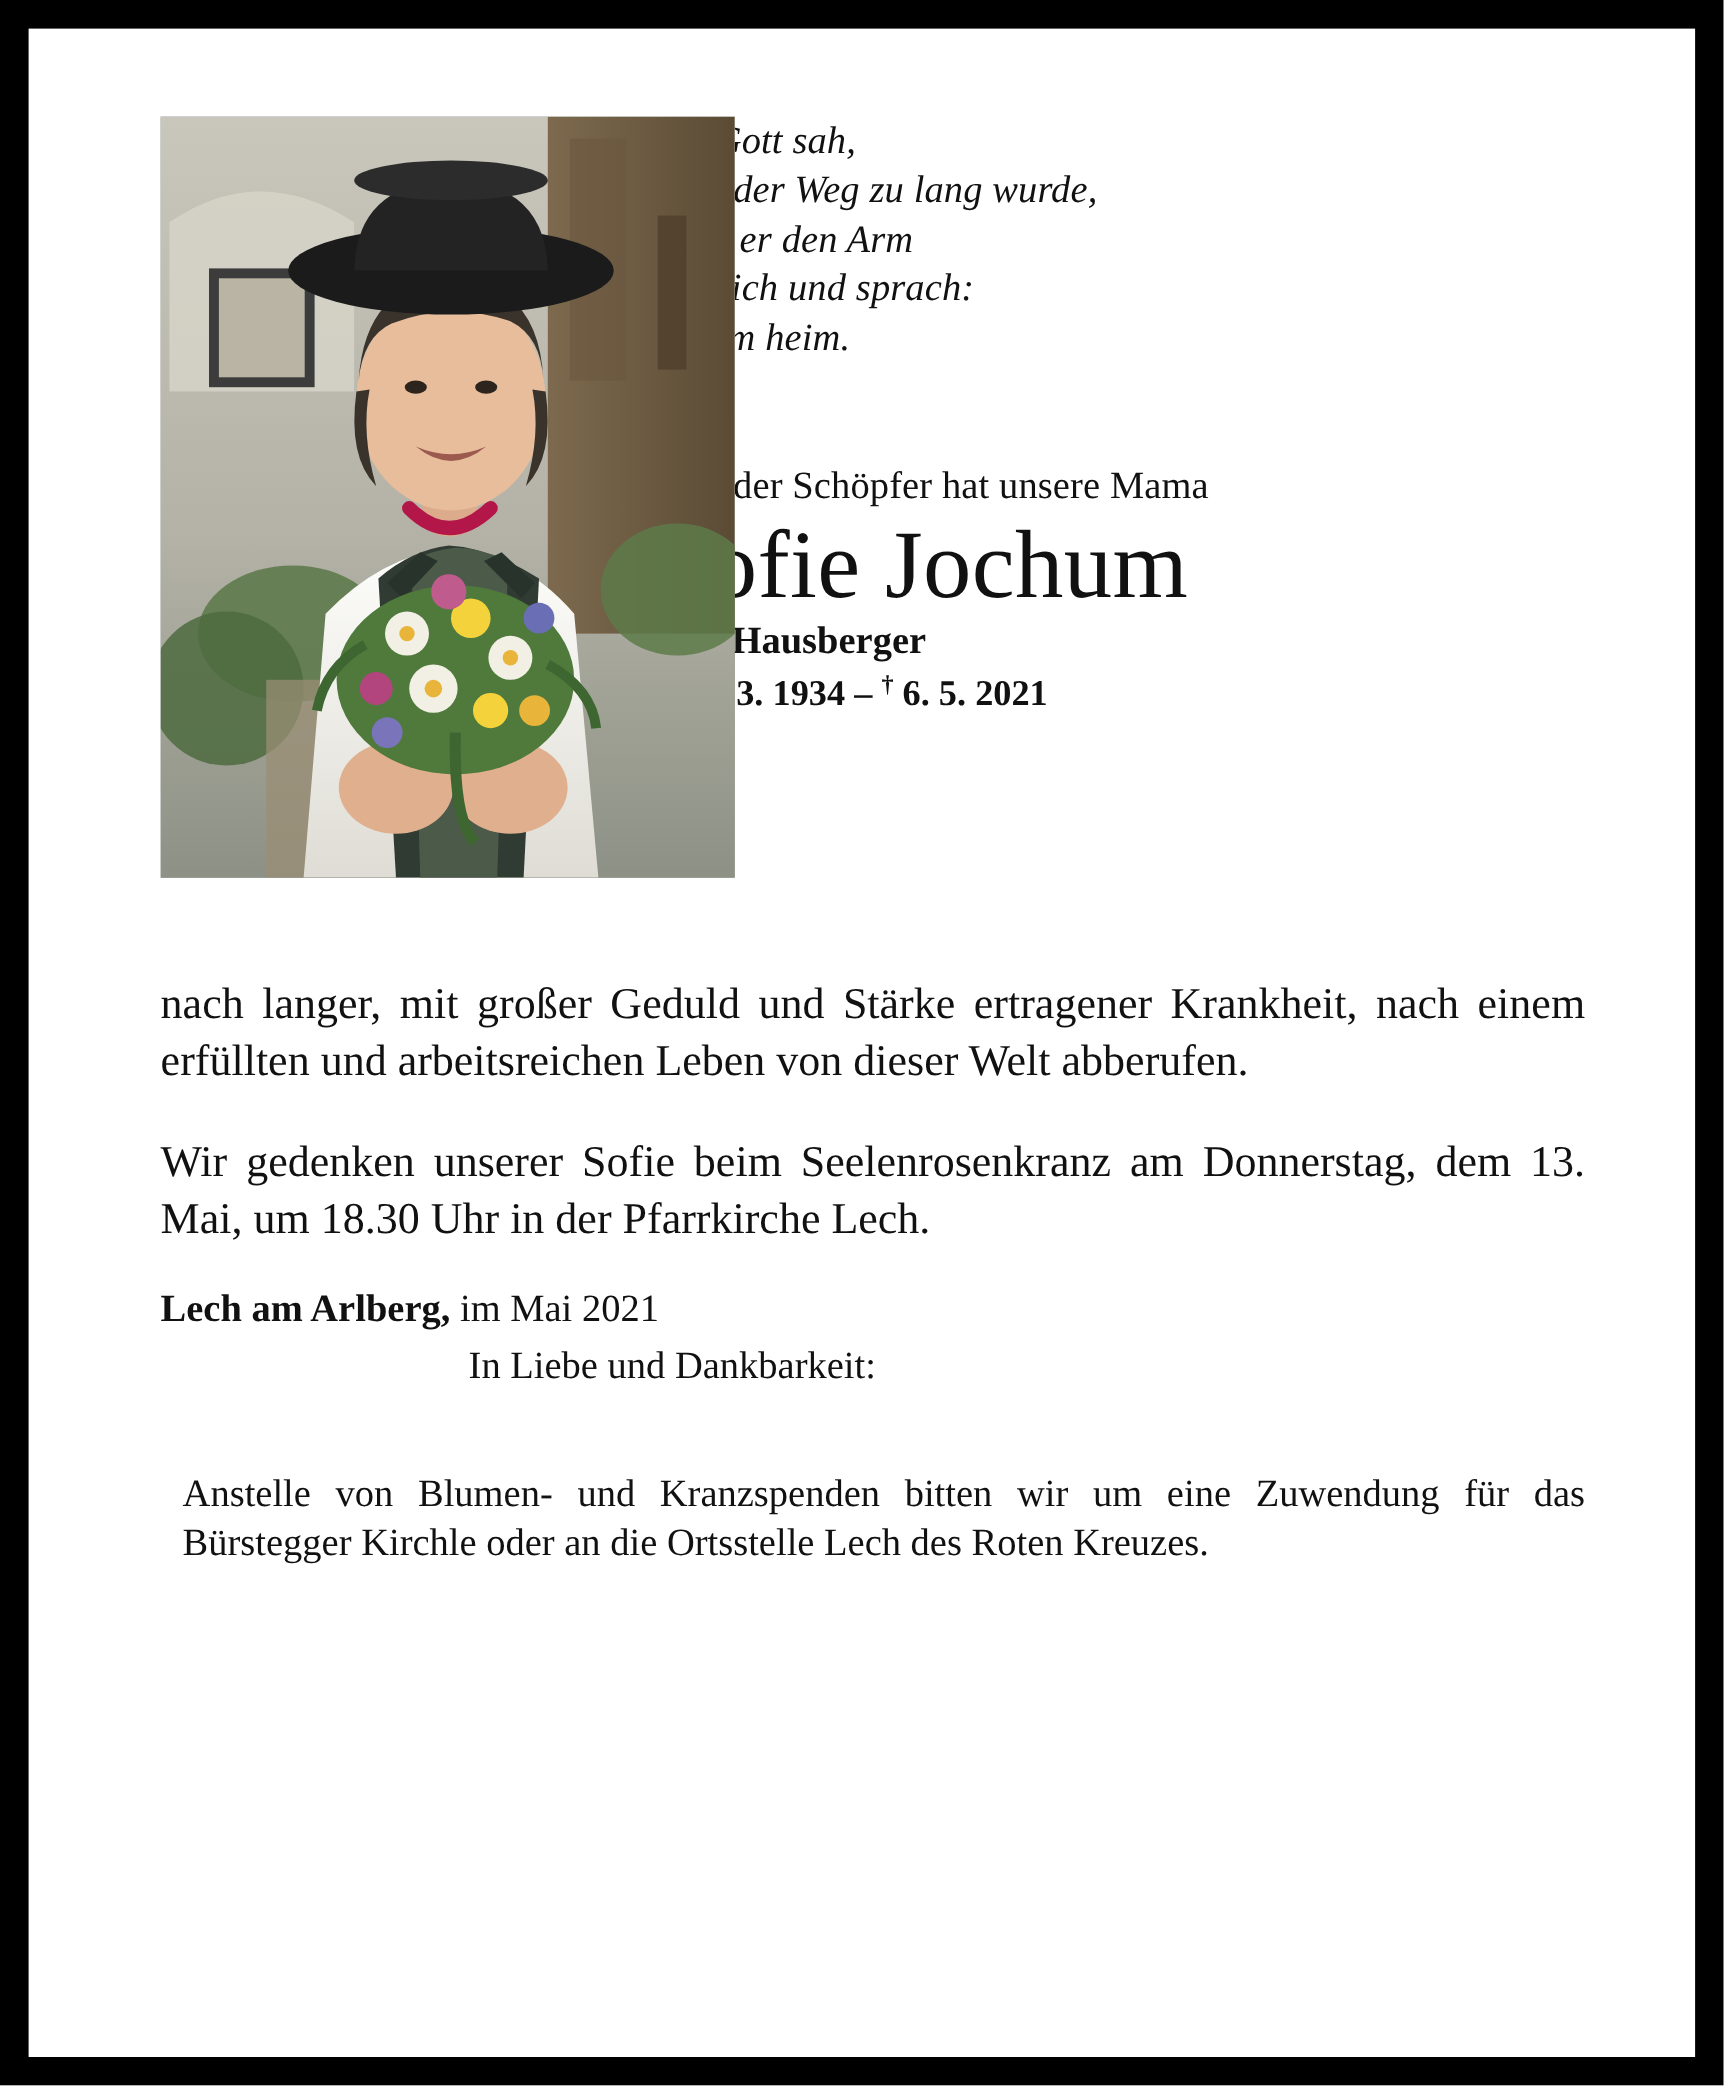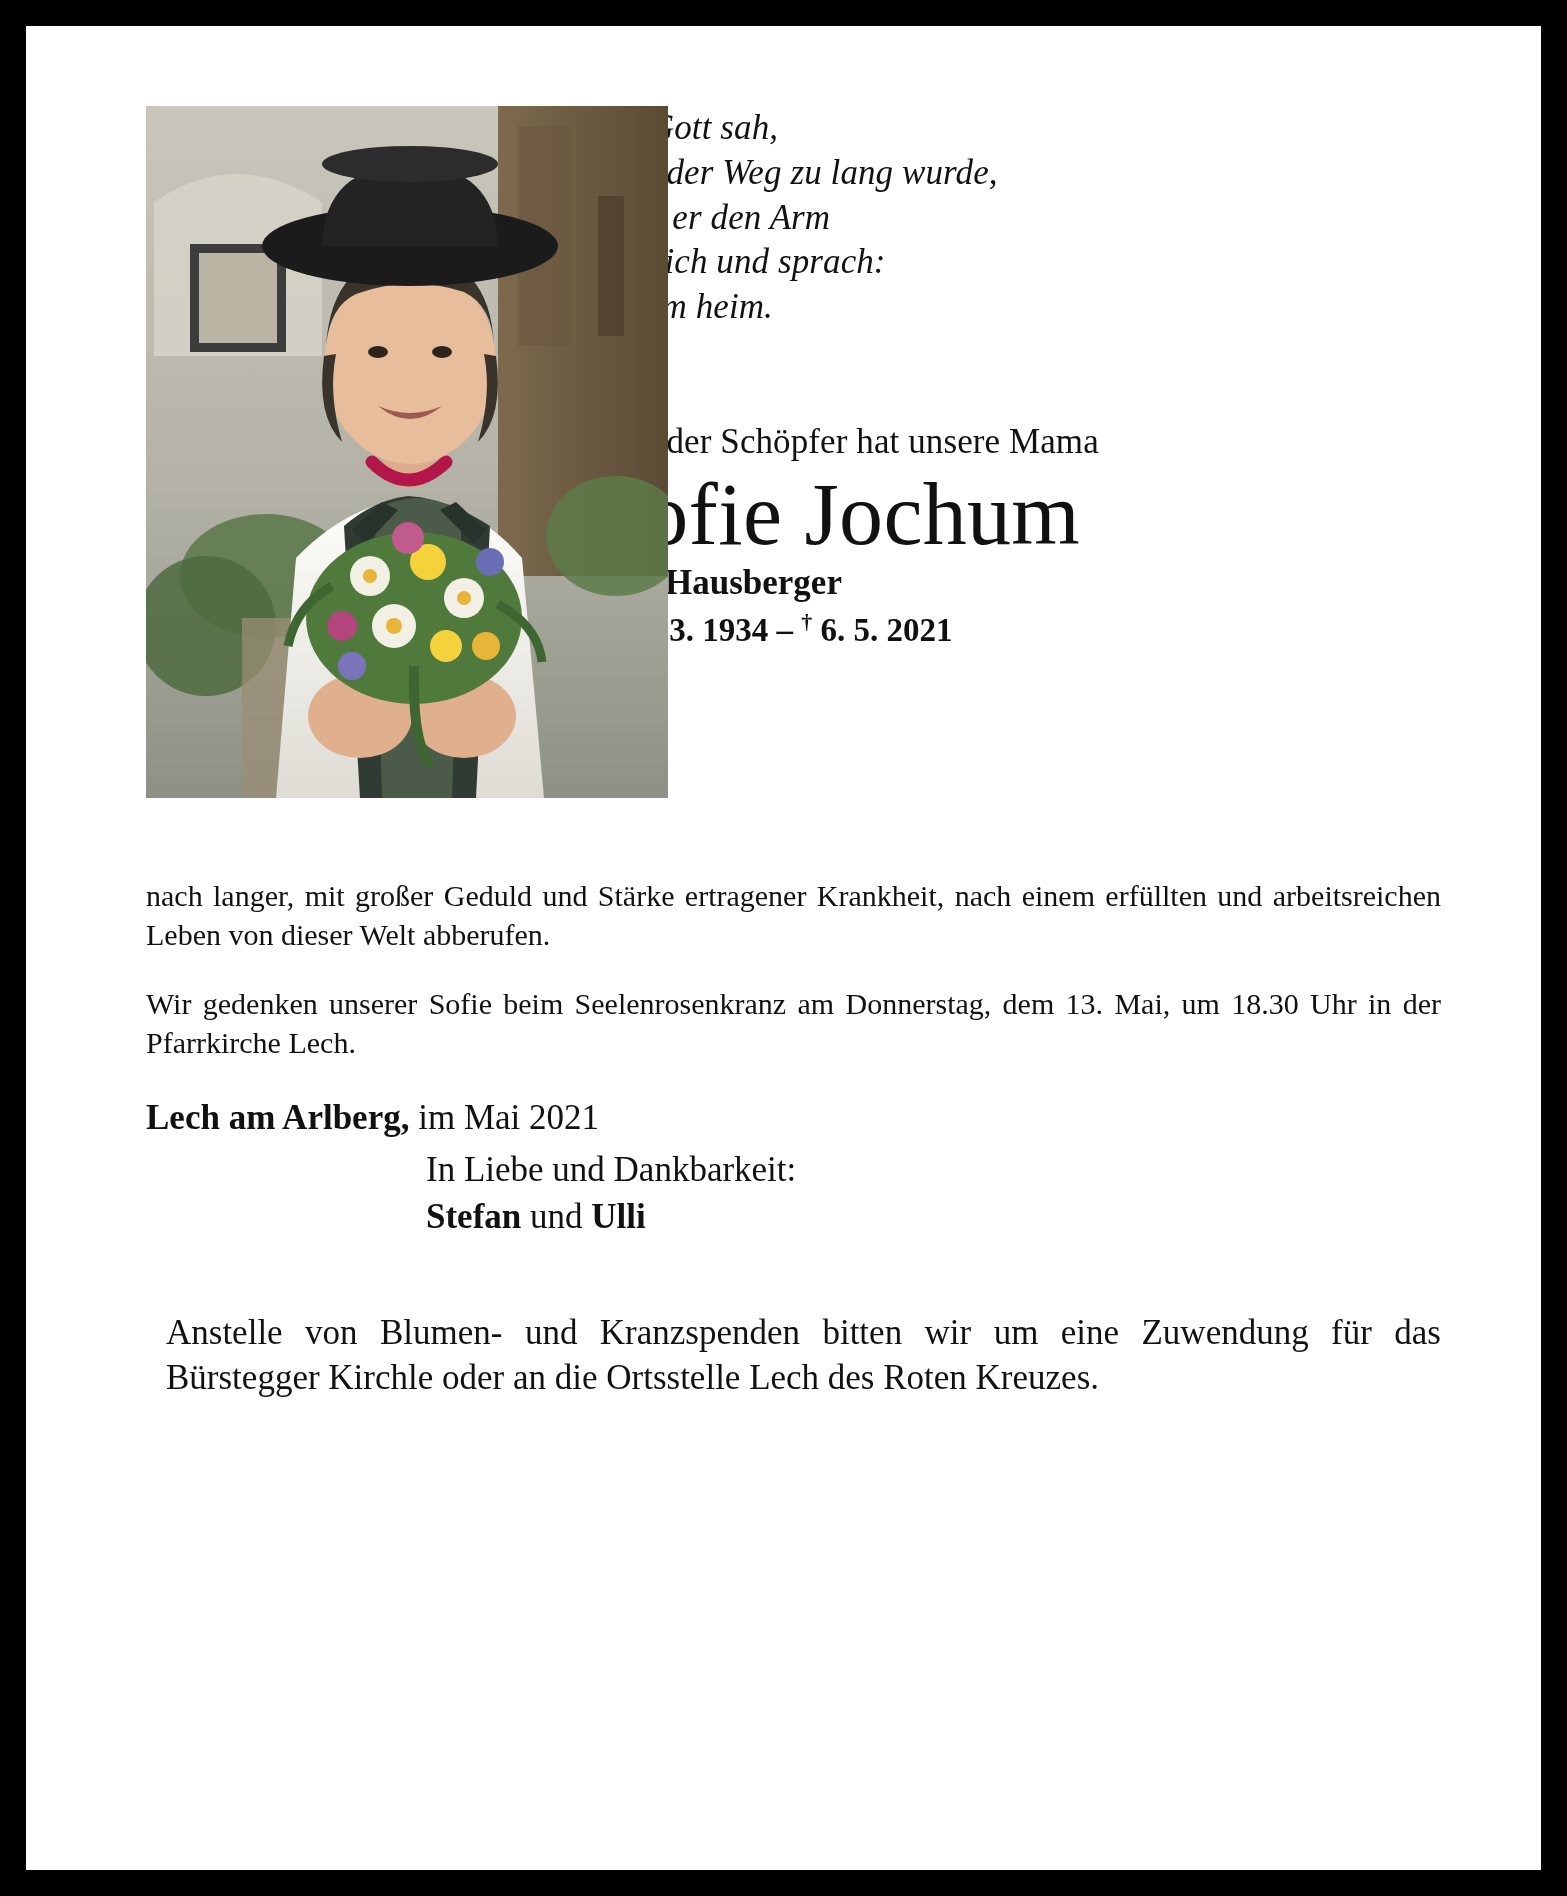--- a/index.html
+++ b/index.html
@@ -87,21 +87,21 @@
     font-size: 33px;
     font-weight: bold;
   }
   .dates sup { font-size: 22px; }
 
   
   .body {
     padding: 48px 100px 0 120px;
   }
   .para {
-    font-size: 30px;
+    font-size: 40px;
     line-height: 1.3;
     margin-bottom: 26px;
     text-align: justify;
   }
 
   .place {
     font-size: 35px;
     margin-top: 36px;
     margin-bottom: 10px;
   }
@@ -242,22 +242,19 @@
     <div class="body">
       <p class="para">nach langer, mit großer Geduld und Stärke ertragener Krankheit, nach einem erfüllten und arbeitsreichen Leben von dieser Welt abberufen.</p>
       <p class="para">Wir gedenken unserer Sofie beim Seelenrosenkranz am Donnerstag, dem 13. Mai, um 18.30 Uhr in der Pfarrkirche Lech.</p>
 
       <div class="place">
         <b>Lech am Arlberg,</b><span> im Mai 2021</span>
       </div>
 
       <div class="signature">
         <div class="sig-line">In Liebe und Dankbarkeit:</div>
-        <div class="sig-line">
-          <b>Stefan</b><span> und </span><b>Ulli</b>
-        </div>
       </div>
 
       <p class="closing">Anstelle von Blumen- und Kranzspenden bitten wir um eine Zuwendung für das Bürstegger Kirchle oder an die Ortsstelle Lech des Roten Kreuzes.</p>
     </div>
 
   </div>
 </div>
 
 </body></html>

